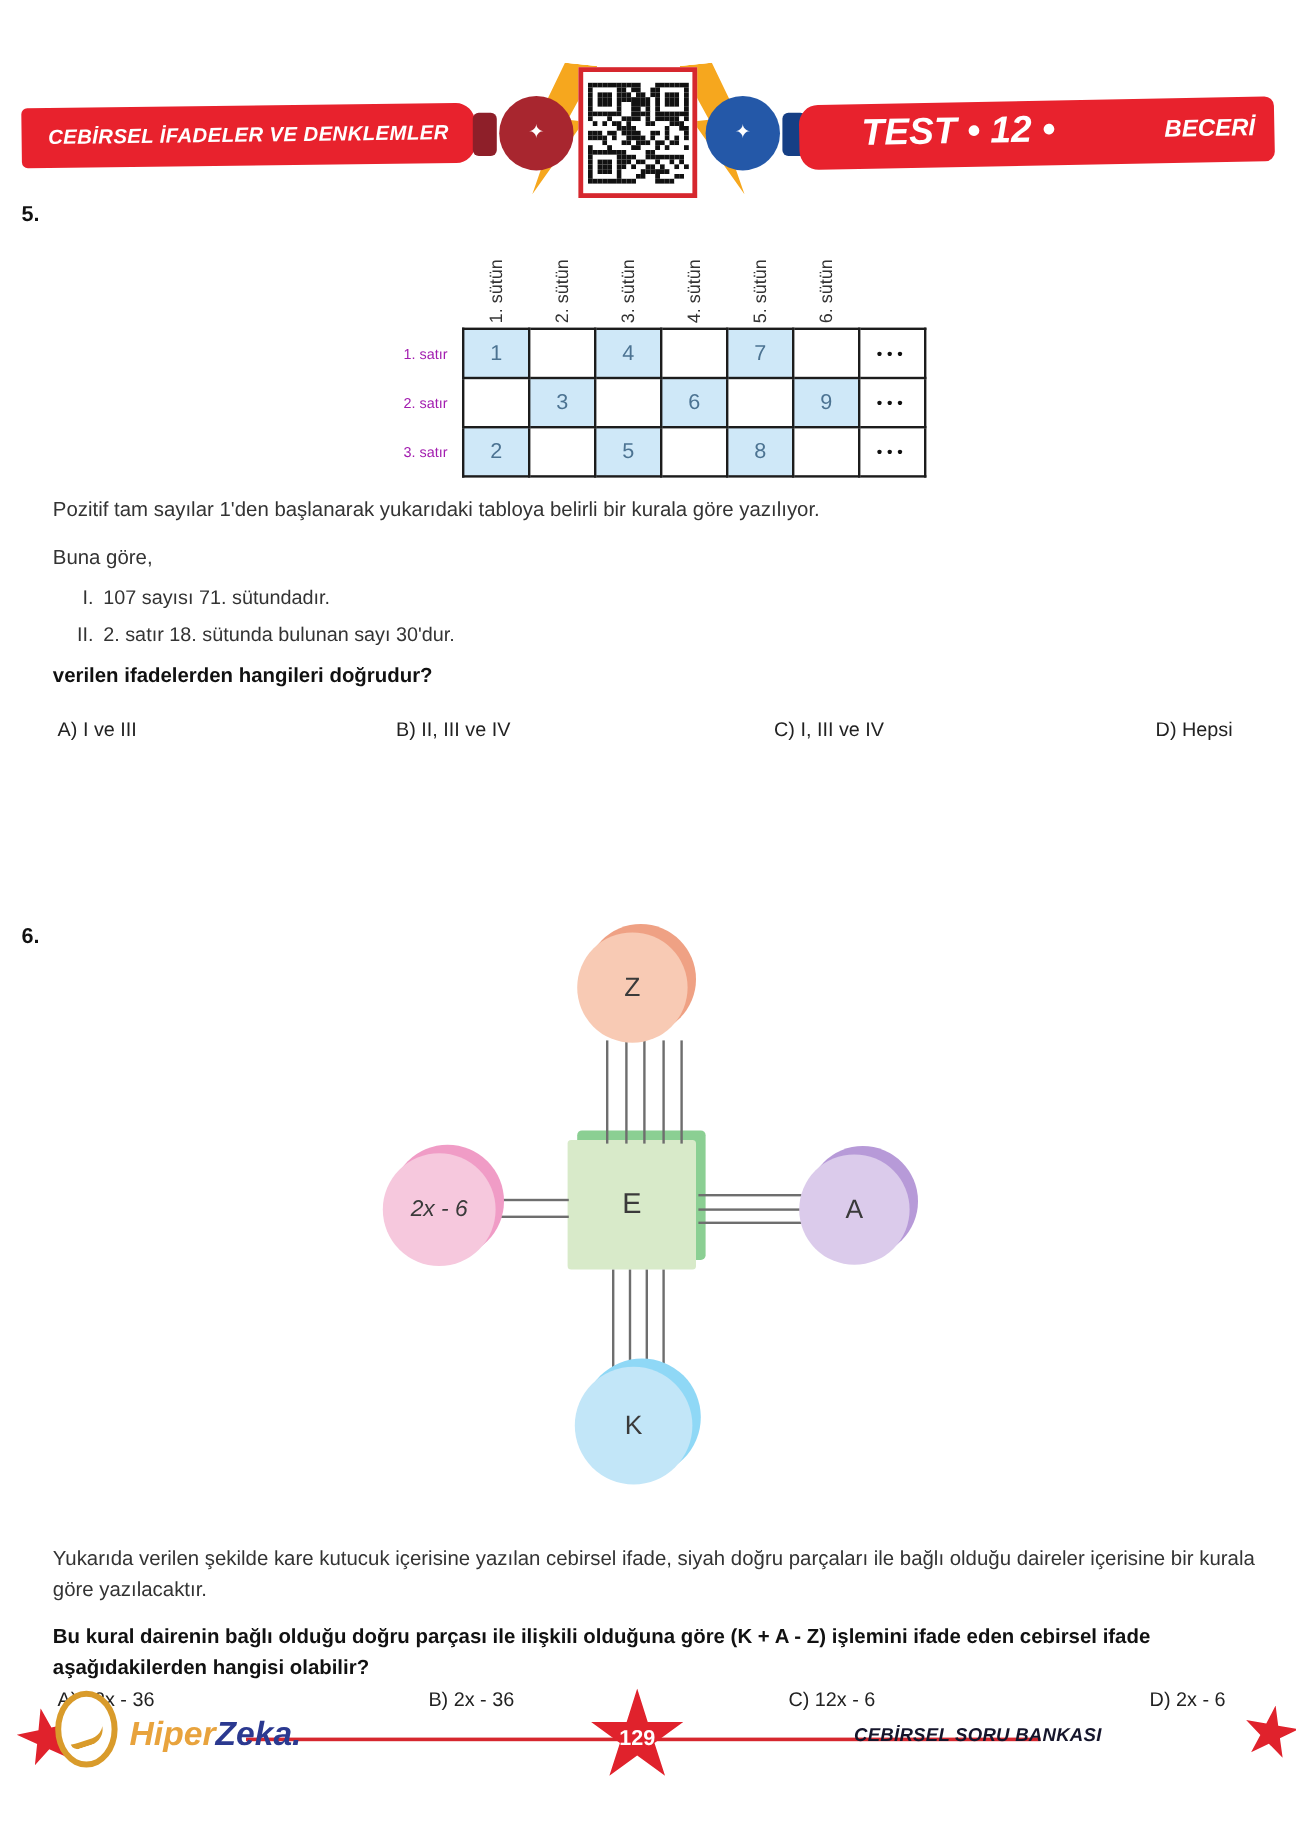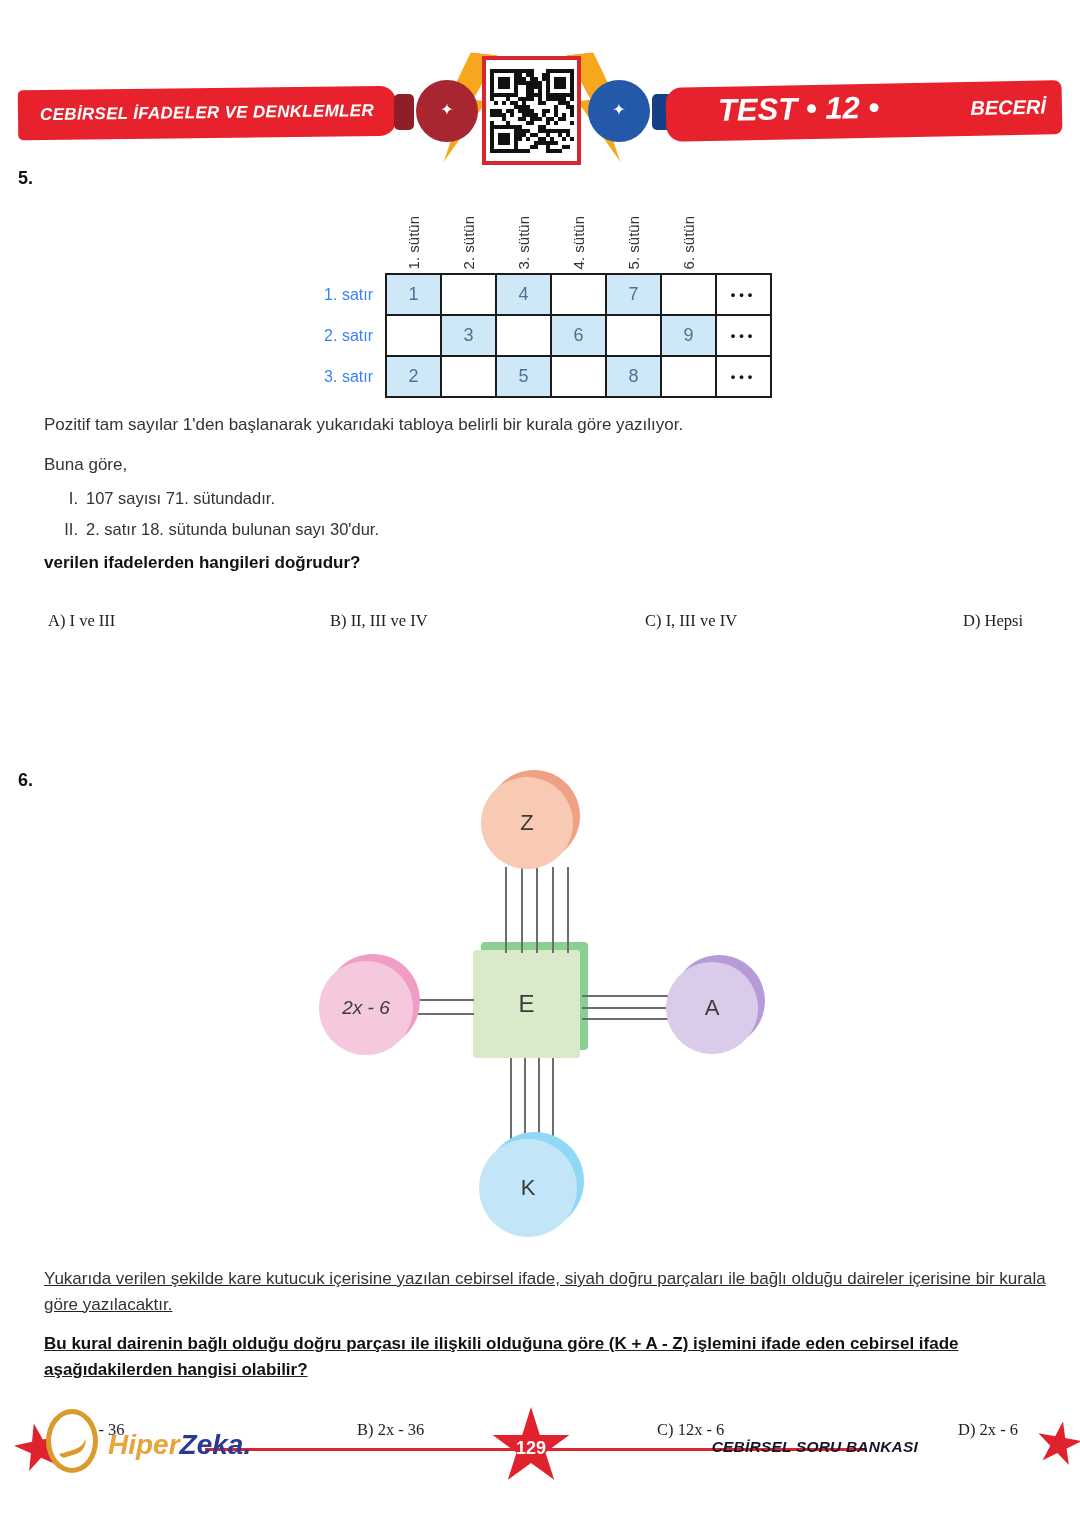--- a/index.html
+++ b/index.html
@@ -37,32 +37,32 @@
 
   
   .q5{position:absolute;left:18px;top:168px;width:1044px;}
   .qnum{font-size:18px;font-weight:bold;color:#111;}
   .tblwrap{margin-left:280px;margin-top:4px;}
   .colheads{display:flex;margin-left:88px;height:80px;}
   .colhead{width:55px;display:flex;align-items:flex-end;justify-content:center;padding-bottom:4px;box-sizing:border-box;}
   .rot{writing-mode:vertical-rl;transform:rotate(180deg);font-size:15px;color:#333;white-space:nowrap;}
   table.numtbl{border-collapse:collapse;}
   .numtbl td{box-sizing:border-box;}
-  .rowlabel{width:88px;padding-right:12px;text-align:right;font-size:16px;color:#3b82f6;border:none;}
+  .rowlabel{width:88px;padding-right:12px;text-align:right;font-size:12px;color:#a21caf;border:none;}
   .cell{width:55px;height:41px;border:2px solid #1c1c1c;text-align:center;vertical-align:middle;
         font-size:18px;color:#4c7392;background:#fff;}
   .cell.hl{background:#cfe8f8;}
   .cell.dots{color:#111;font-weight:bold;font-size:13px;letter-spacing:4px;}
   .para{margin:14px 0 0 26px;font-size:17px;color:#333;line-height:1.5;}
   .stmts{margin:4px 0 0 0;}
   .stmt{display:flex;margin:12px 0 12px 26px;font-size:16.5px;color:#333;}
   .stmt .lab{width:34px;text-align:right;margin-right:8px;flex:none;}
   .boldq{margin:14px 0 0 26px;font-size:17px;font-weight:bold;color:#111;}
   .choices{position:relative;height:26px;margin-top:26px;font-size:16.5px;color:#222;}
-  .choice{position:absolute;top:12px;white-space:nowrap;font-family:Liberation Serif, serif;}
+  .choice{position:absolute;top:0;white-space:nowrap;}
   .q5 .choice:nth-child(1){left:30px;} .q5 .choice:nth-child(2){left:312px;}
   .q5 .choice:nth-child(3){left:627px;} .q5 .choice:nth-child(4){left:945px;}
 
   
   .q6{position:absolute;left:18px;top:770px;width:1044px;height:757px;}
   .diagram{position:absolute;left:0;top:0;width:1044px;height:475px;}
   .node{position:absolute;}
   .node-top{left:463px;top:7px;width:92px;height:92px;}
   .node-left{left:301px;top:191px;width:94px;height:94px;font-style:italic;}
   .node-right{left:648px;top:192px;width:92px;height:92px;}
@@ -75,21 +75,21 @@
   .sq-shadow{position:absolute;left:8px;top:0;width:107px;height:108px;border-radius:4px;}
   .sq-body{position:absolute;left:0;top:8px;width:107px;height:108px;border-radius:3px;
            display:flex;align-items:center;justify-content:center;font-size:24px;color:#3a3a3a;}
   .conn{position:absolute;display:flex;}
   .conn-top{left:487px;top:97px;width:64px;height:86px;flex-direction:row;justify-content:space-between;}
   .conn-bottom{left:492px;top:288px;width:44px;height:83px;flex-direction:row;justify-content:space-between;}
   .conn-left{left:396px;top:229px;width:60px;height:16px;flex-direction:column;justify-content:space-between;}
   .conn-right{left:564px;top:225px;width:86px;height:25px;flex-direction:column;justify-content:space-between;}
   .conn-top .line,.conn-bottom .line{width:2px;height:100%;background:#6e6e6e;}
   .conn-left .line,.conn-right .line{height:2px;width:100%;background:#6e6e6e;}
-  .q6text{position:absolute;left:26px;top:482px;width:1010px;text-decoration:underline;}
+  .q6text{position:absolute;left:26px;top:502px;width:1010px;}
   .q6text .para{margin-left:0;}
   .q6text .boldq{margin-left:0;line-height:1.5;}
   .q6-choices{position:absolute;left:0;top:612px;height:26px;width:1044px;}
   .q6-choices .choice:nth-child(1){left:30px;} .q6-choices .choice:nth-child(2){left:339px;}
   .q6-choices .choice:nth-child(3){left:639px;} .q6-choices .choice:nth-child(4){left:940px;}
 
   
   .footer{position:absolute;left:0;top:1405px;width:1002px;height:120px;}
   .redline{position:absolute;left:205px;top:43px;width:662px;height:3px;background:#d6272e;}
   .star{background:#e0222c;clip-path:polygon(50% 0%,61% 35%,98% 35%,68% 57%,79% 91%,50% 70%,21% 91%,32% 57%,2% 35%,39% 35%);}

